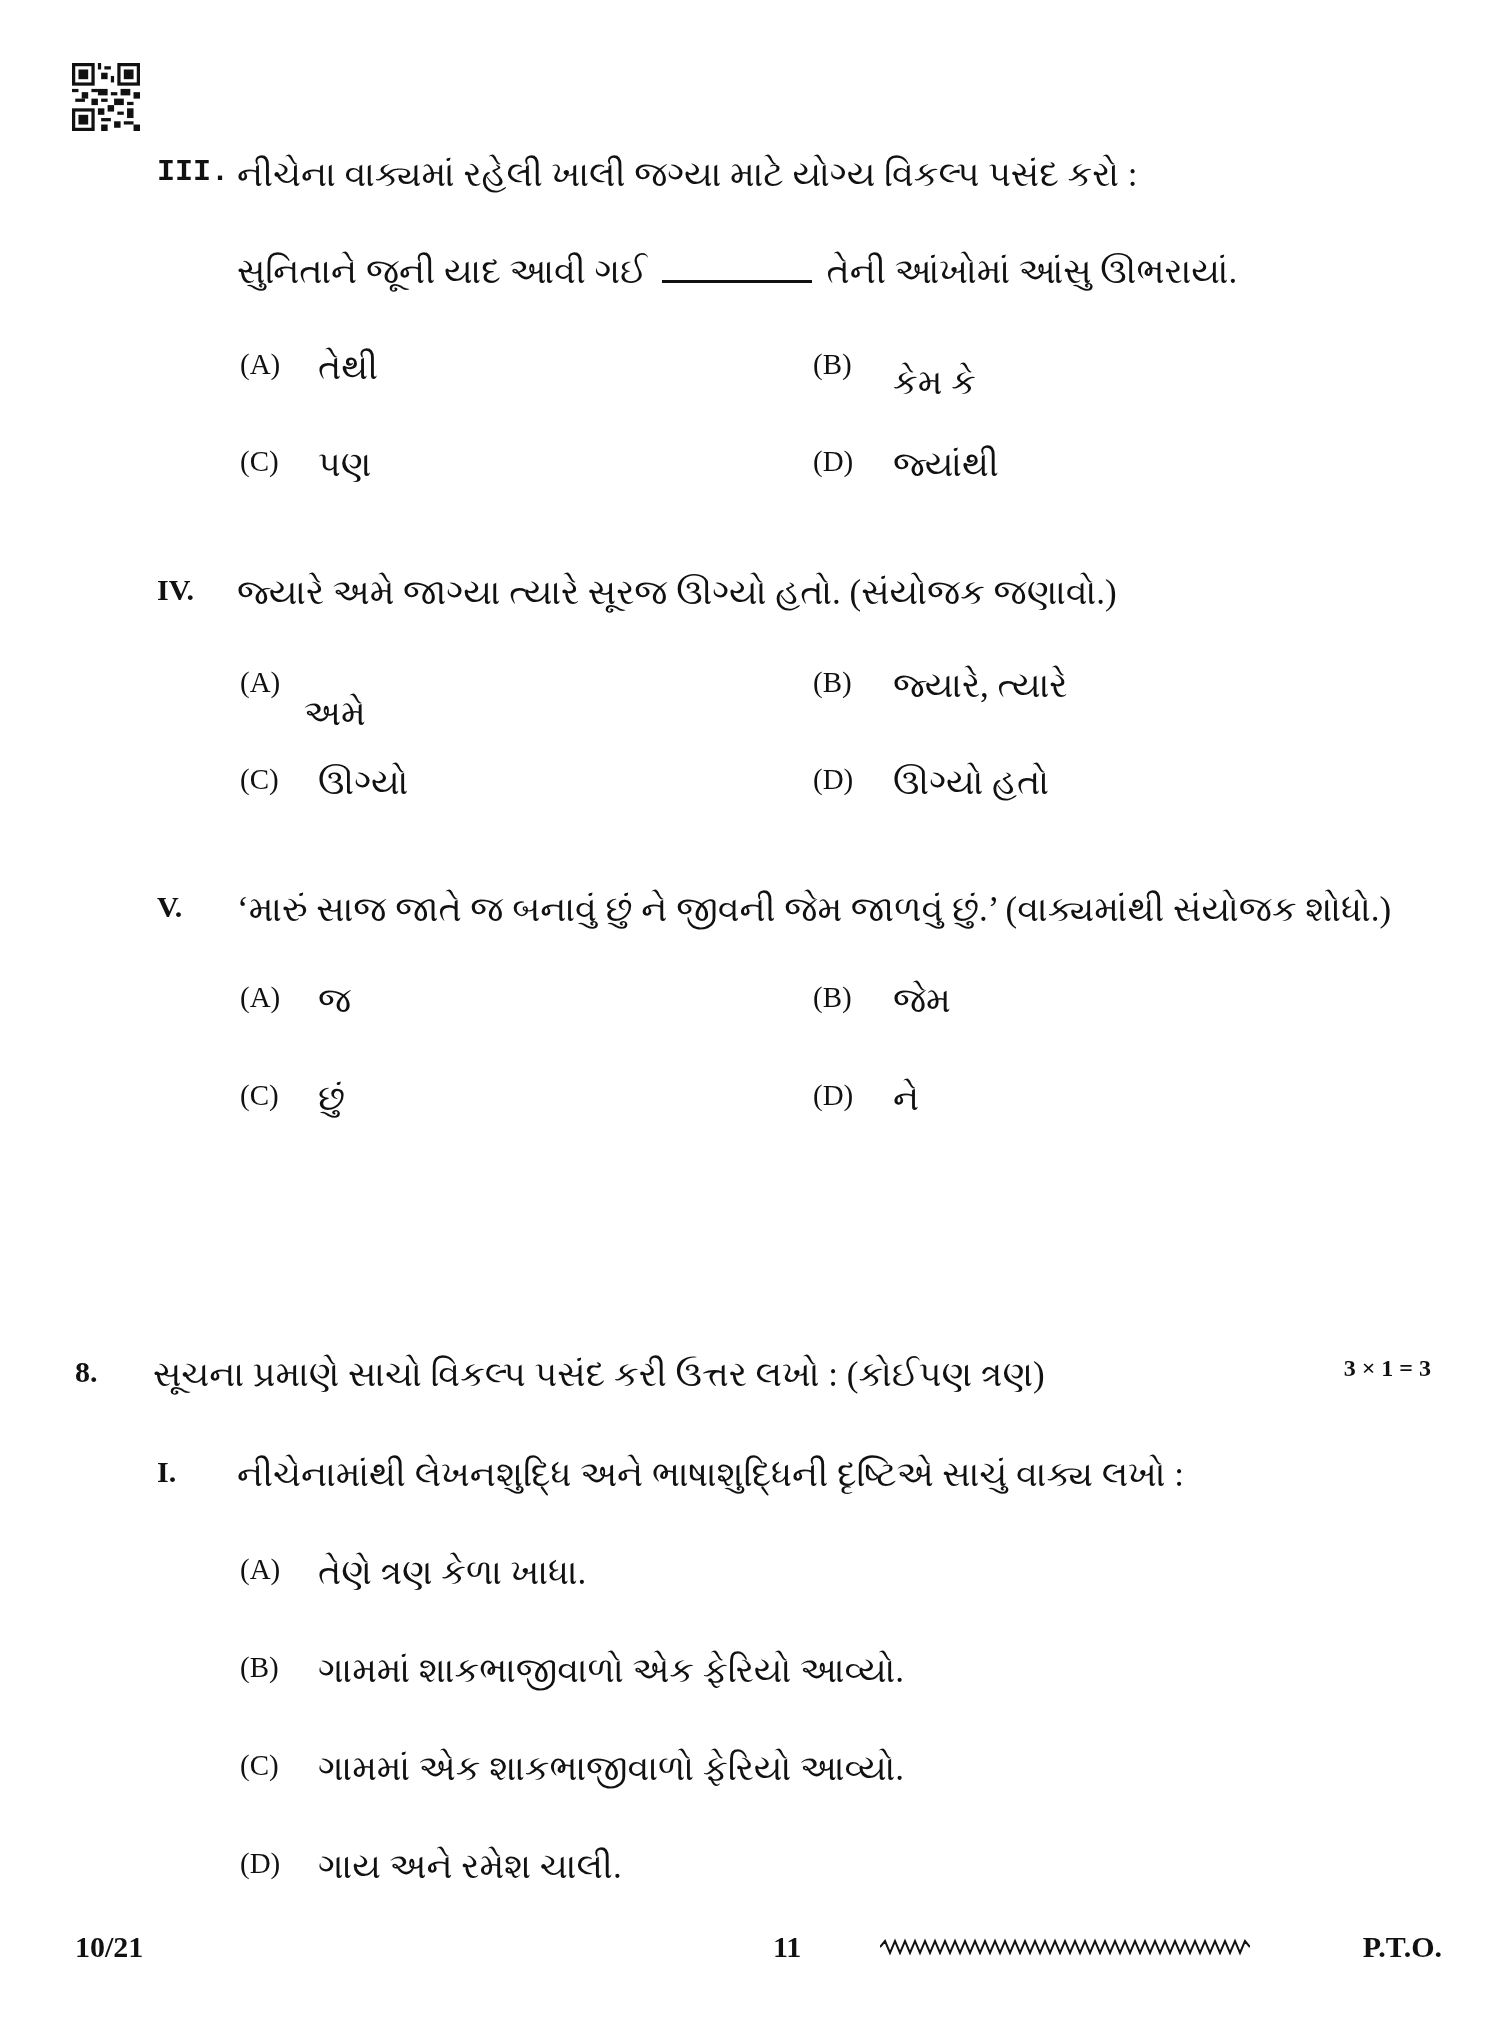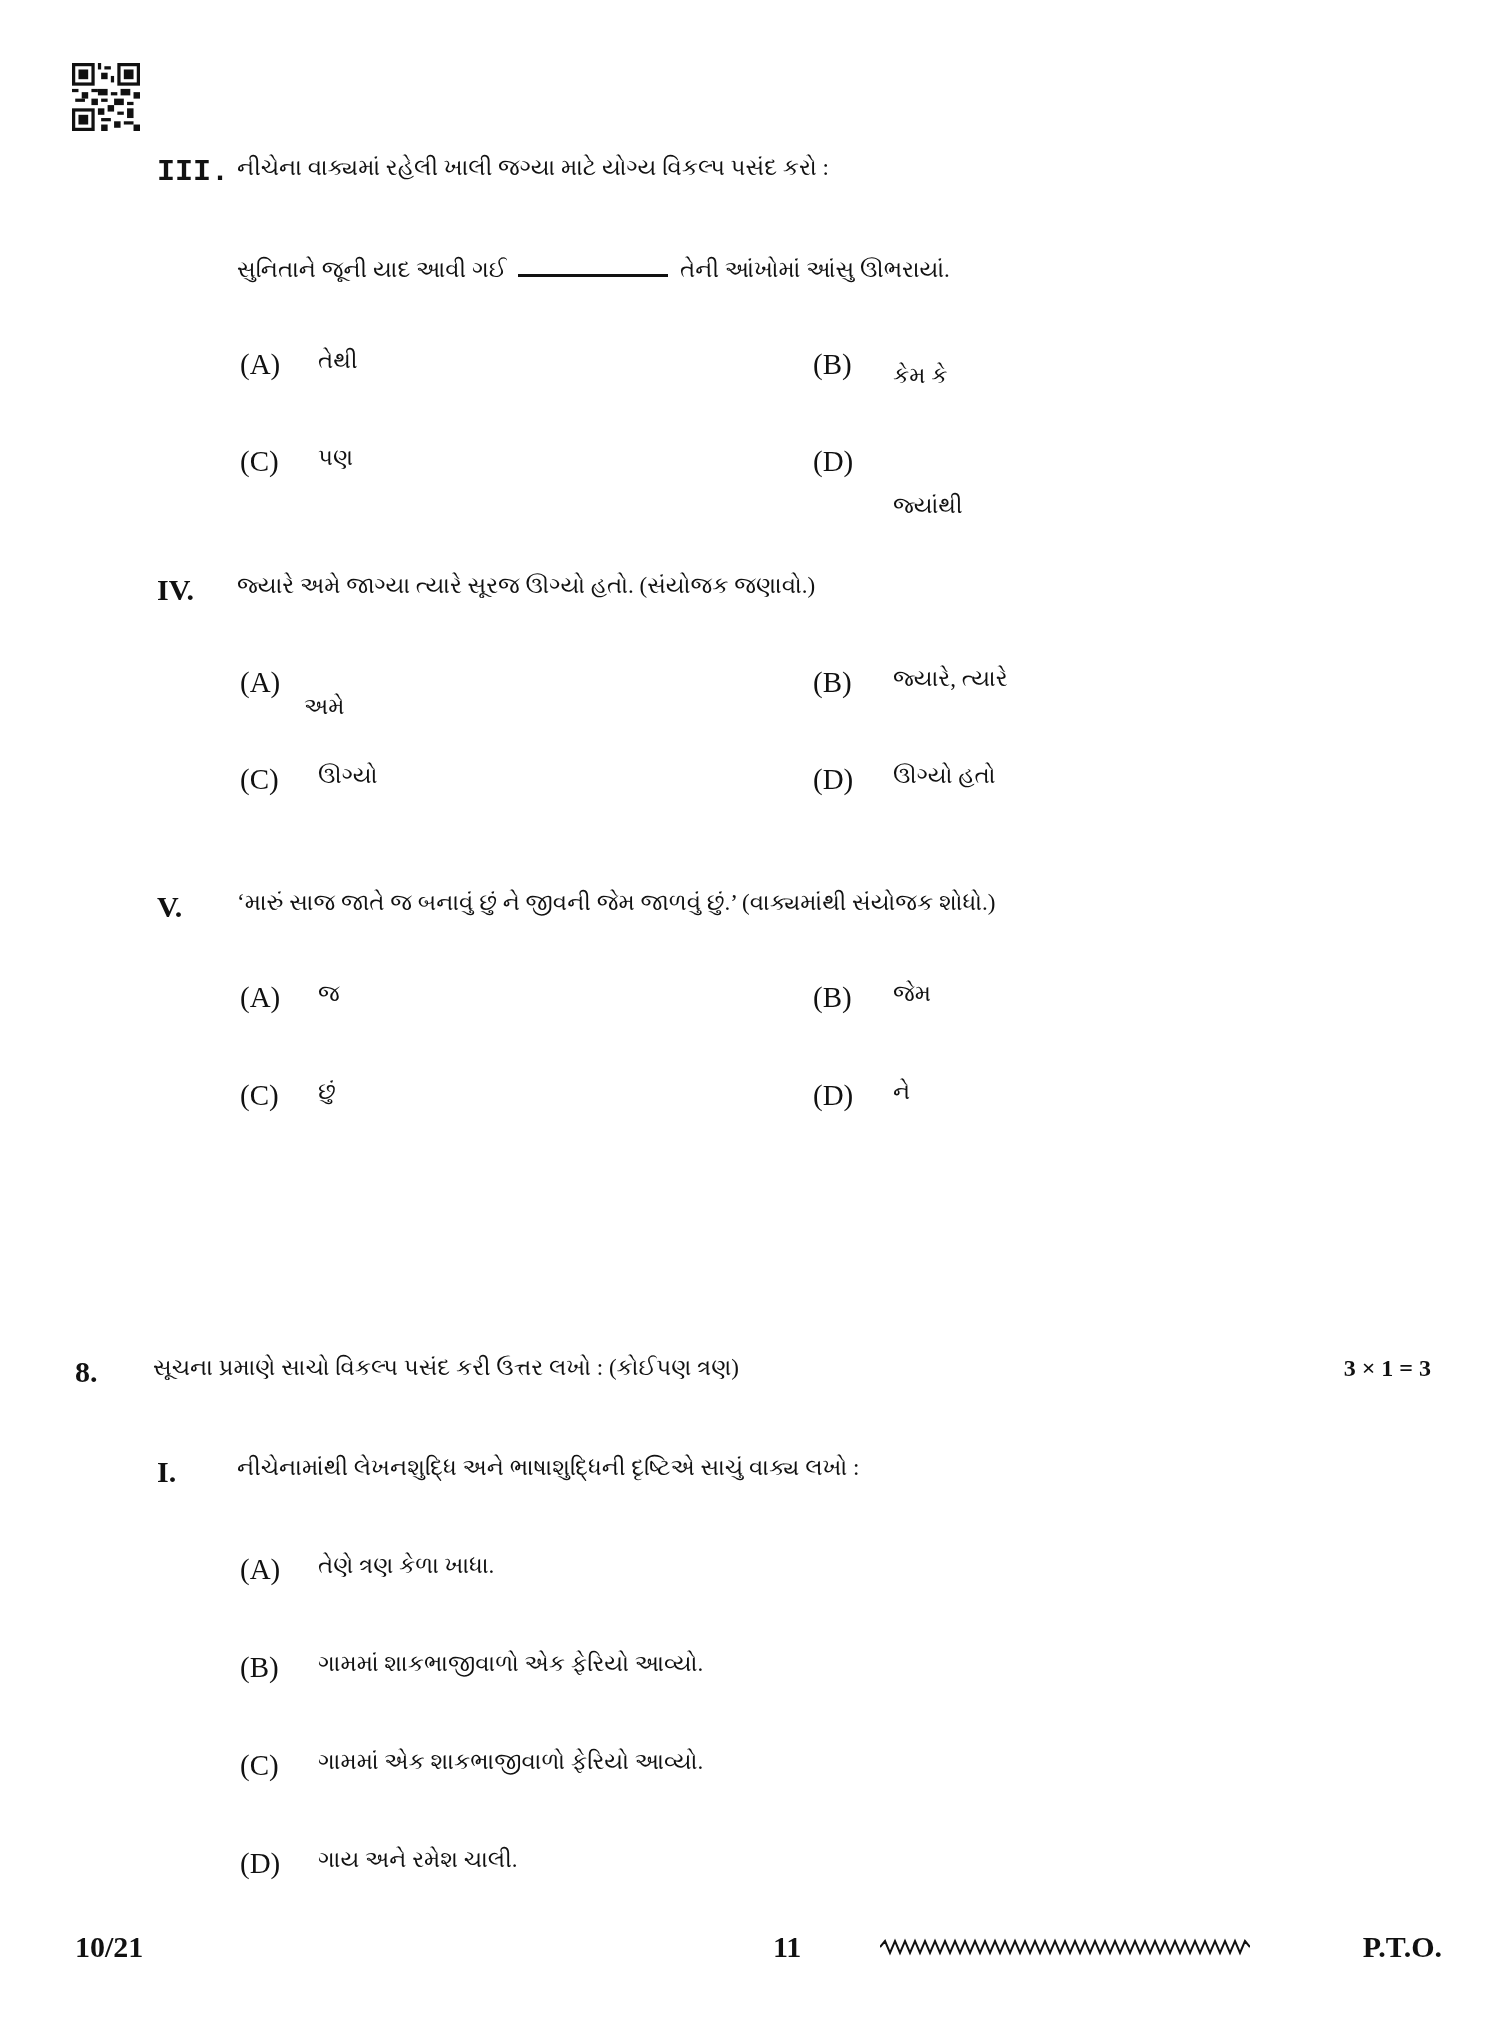--- a/index.html
+++ b/index.html
@@ -1,21 +1,21 @@
 <!DOCTYPE html>
 <html><head>
 <meta charset="utf-8">
 <style>
   html, body { margin:0; padding:0; background:#ffffff; }
   body { width:1505px; height:2034px; position:relative; overflow:hidden;
          font-family:"Liberation Serif", "DejaVu Serif", serif; color:#111; }
   .abs { position:absolute; white-space:nowrap; }
   .qr { position:absolute; left:72px; top:63px; width:68px; height:68px; }
   .num { font-size:30px; font-weight:bold; }
-  .txt { font-size:23px; }
+  .txt { font-size:35px; }
   .opt-label { font-size:29px; }
   .blank { display:inline-block; width:150px; border-bottom:3px solid #111; height:22px; margin:0 6px; vertical-align:baseline; }
   .marks { font-size:24px; font-weight:bold; }
   .footer { font-size:30px; font-weight:bold; }
   .wave { position:absolute; left:880px; top:1937px; width:370px; height:20px; }
 </style>
 </head>
 <body>
 
 <svg class="qr" viewBox="0 0 21 21">
@@ -65,21 +65,21 @@
   <span class="blank"></span>
   <span>તેની આંખોમાં આંસુ ઊભરાયાં.</span>
 </div>
 <div class="abs opt-label" style="left:240px; top:348px;">(A)</div>
 <div class="abs txt" style="left:318px; top:348px;">તેથી</div>
 <div class="abs opt-label" style="left:813px; top:348px;">(B)</div>
 <div class="abs txt" style="left:893px; top:348px;margin-top:15px;">કેમ કે</div>
 <div class="abs opt-label" style="left:240px; top:445px;">(C)</div>
 <div class="abs txt" style="left:318px; top:445px;">પણ</div>
 <div class="abs opt-label" style="left:813px; top:445px;">(D)</div>
-<div class="abs txt" style="left:893px; top:445px;margin-top:48px;">જ્યાંથી</div>
+<div class="abs txt" style="left:893px; top:445px;">જ્યાંથી</div>
 
 <div class="abs num" style="left:157px; top:573px;">IV.</div>
 <div class="abs txt" style="left:237px; top:573px;">જ્યારે અમે જાગ્યા ત્યારે સૂરજ ઊગ્યો હતો. (સંયોજક જણાવો.)</div>
 <div class="abs opt-label" style="left:240px; top:666px;">(A)</div>
 <div class="abs txt" style="left:304px; top:666px;margin-top:28px;">અમે</div>
 <div class="abs opt-label" style="left:813px; top:666px;">(B)</div>
 <div class="abs txt" style="left:893px; top:666px;">જ્યારે, ત્યારે</div>
 <div class="abs opt-label" style="left:240px; top:763px;">(C)</div>
 <div class="abs txt" style="left:318px; top:763px;">ઊગ્યો</div>
 <div class="abs opt-label" style="left:813px; top:763px;">(D)</div>

